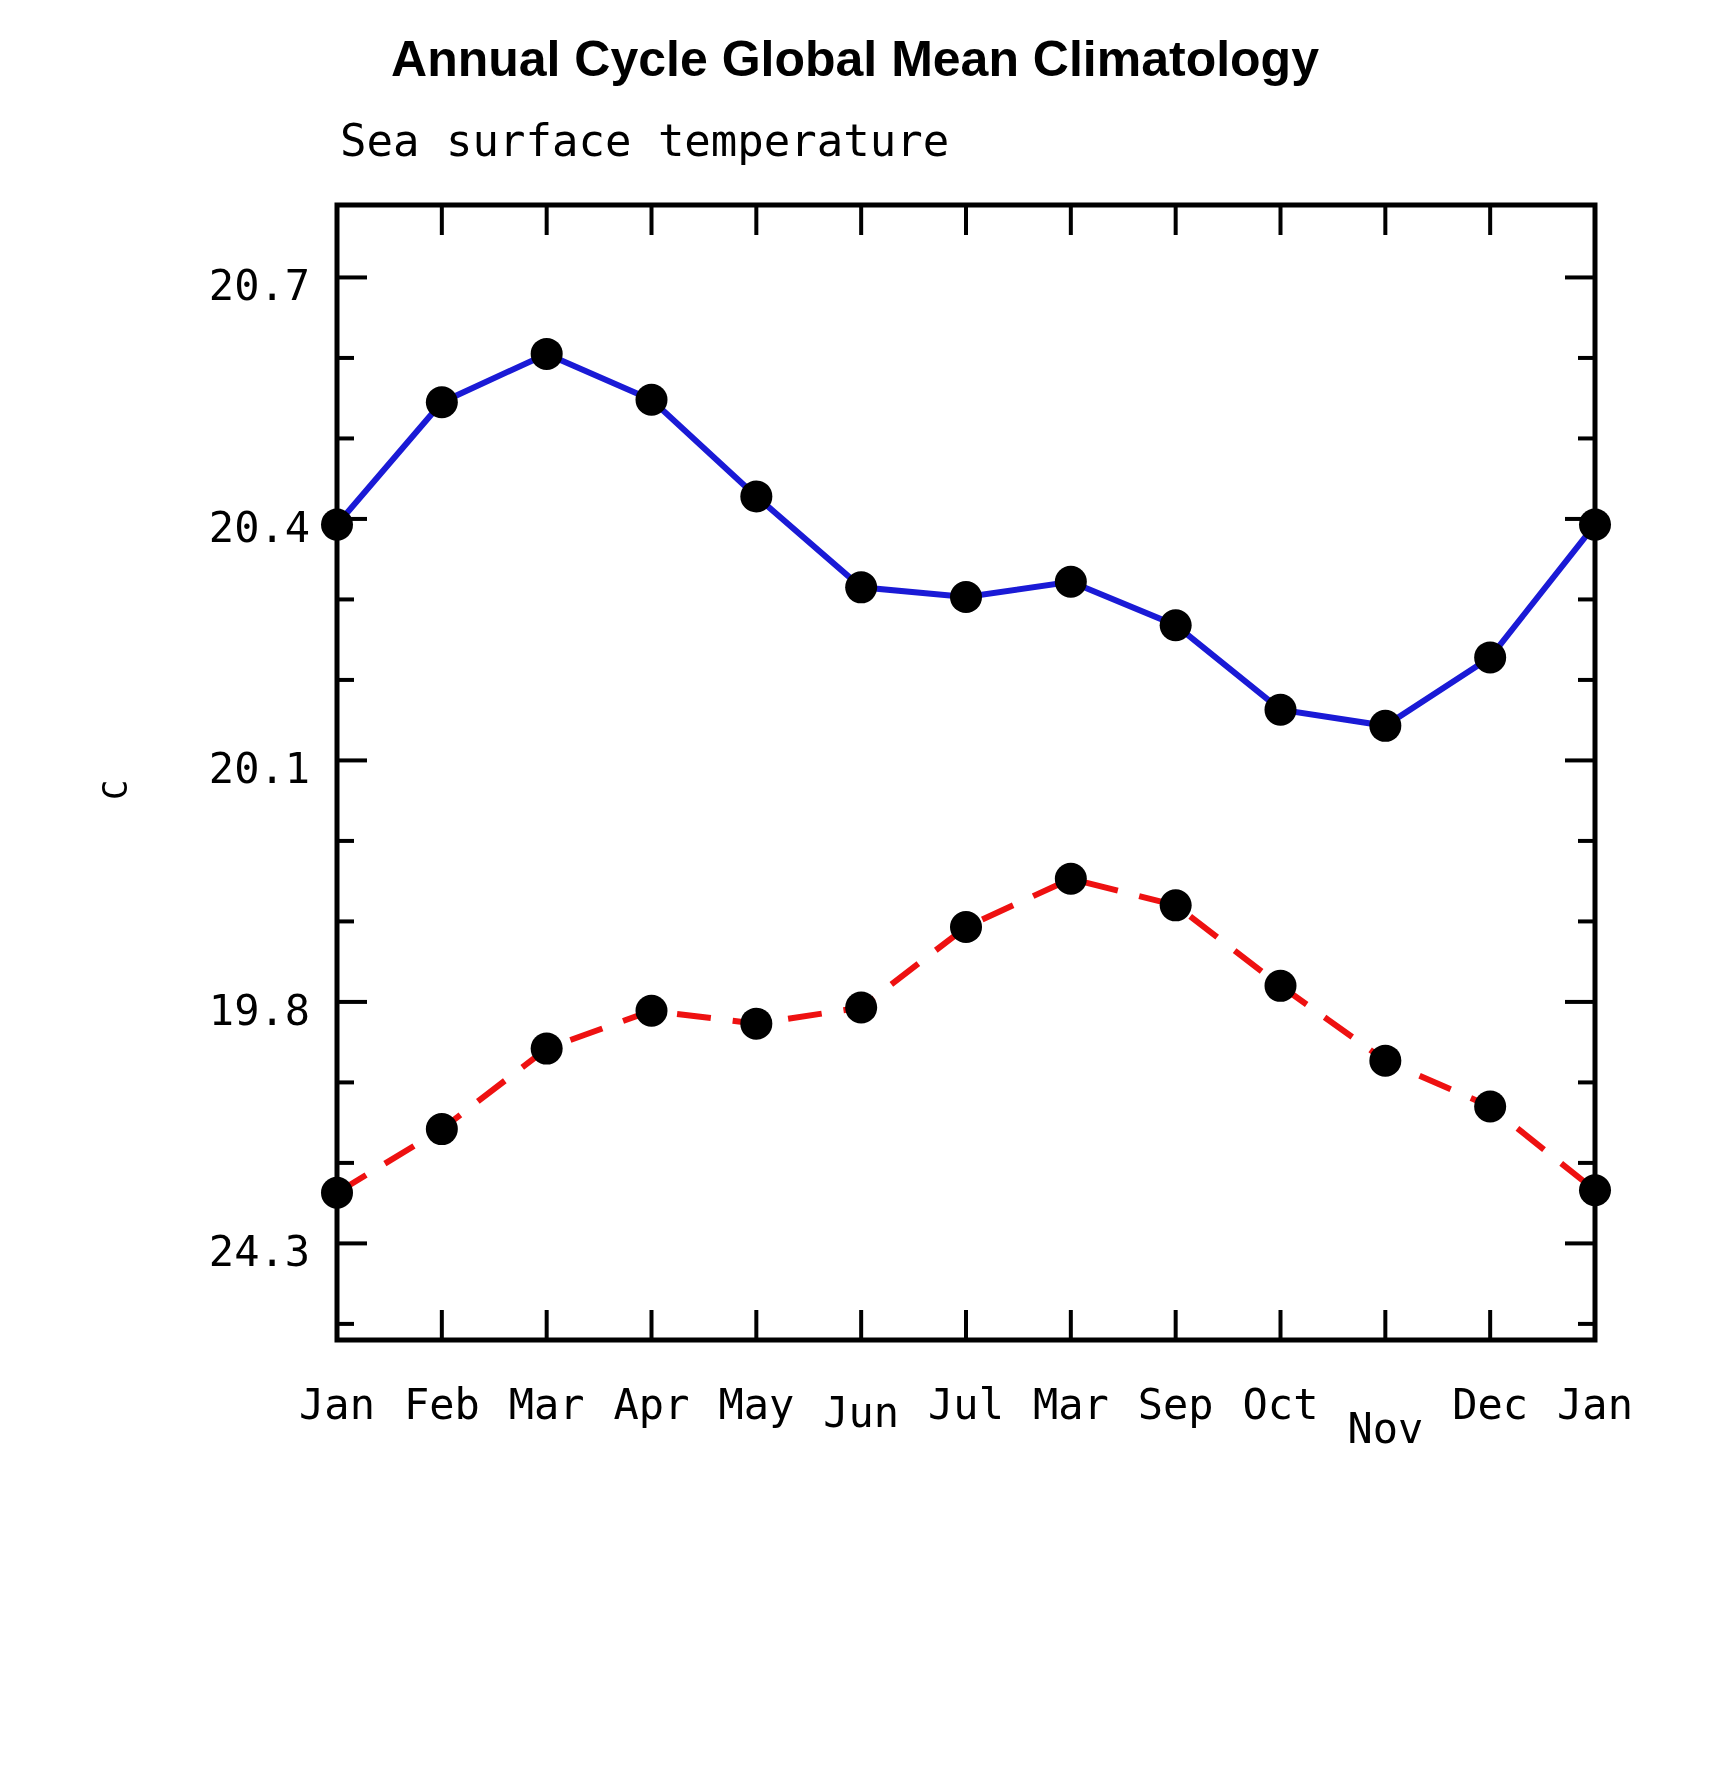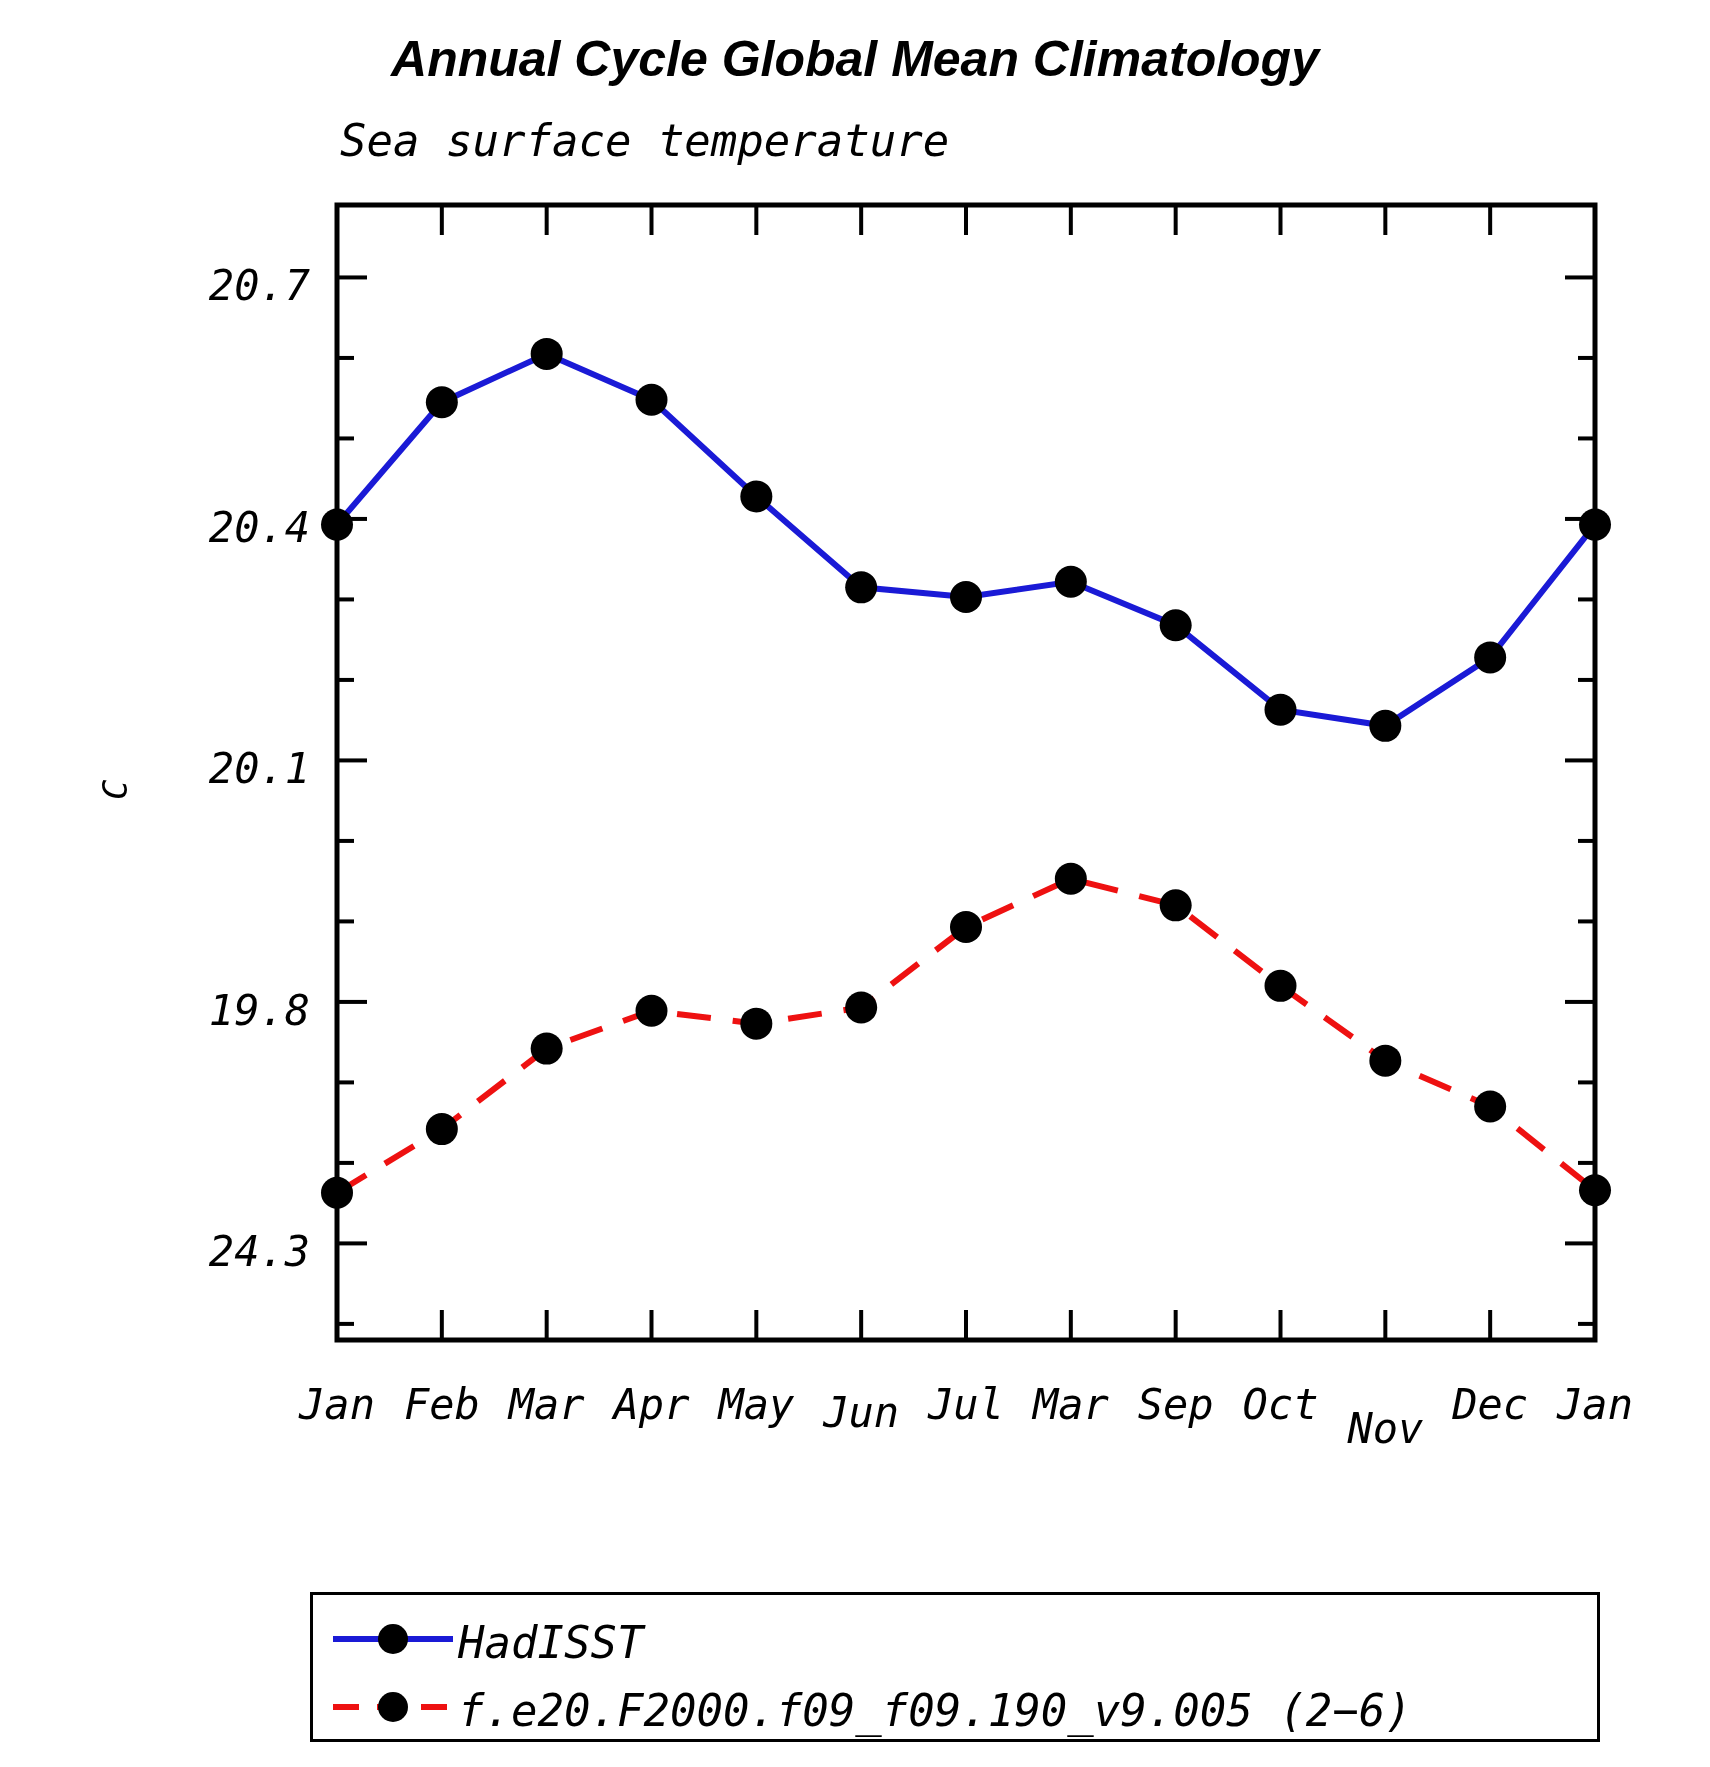--- a/index.html
+++ b/index.html
@@ -12,21 +12,20 @@
     height: 1767px;
     font-family: "DejaVu Sans", sans-serif;
     position: relative;
     overflow: hidden;
   }
   #page {
     position: absolute;
     left: 0; top: 0;
     width: 1364px;
     height: 1767px;
-    font-style: italic;
   }
   .title {
     position: absolute;
     left: 0;
     top: 30px;
     width: 1710px;
     text-align: center;
     font-family: "Liberation Sans", sans-serif;
     font-weight: bold;
     font-size: 50px;
@@ -200,24 +199,14 @@
       <div class="xtick-label" style="left: 781.167px; width: 160px; top: 1380px; margin-top: 8px;">Jun</div>
       <div class="xtick-label" style="left: 886px; width: 160px; top: 1380px;">Jul</div>
       <div class="xtick-label" style="left: 990.833px; width: 160px; top: 1380px;">Mar</div>
       <div class="xtick-label" style="left: 1095.67px; width: 160px; top: 1380px;">Sep</div>
       <div class="xtick-label" style="left: 1200.5px; width: 160px; top: 1380px;">Oct</div>
       <div class="xtick-label" style="left: 1305.33px; width: 160px; top: 1380px; margin-top: 24px;">Nov</div>
       <div class="xtick-label" style="left: 1410.17px; width: 160px; top: 1380px;">Dec</div>
       <div class="xtick-label" style="left: 1515px; width: 160px; top: 1380px;">Jan</div>
     </div>
 
-  <div class="legend-box">
-    <svg id="legend-svg" width="1290" height="150">
-        <line x1="20" y1="44" x2="140" y2="44" stroke="#1a1ad6" stroke-width="6" stroke-dasharray="none"></line>
-        <circle cx="80" cy="44" r="15" fill="#000000"></circle>
-        <line x1="20" y1="112" x2="140" y2="112" stroke="#ee1111" stroke-width="6" stroke-dasharray="26 18"></line>
-        <circle cx="80" cy="112" r="15" fill="#000000"></circle>
-      </svg>
-    <div class="legend-text" style="left:145px; top:22px;">HadISST</div>
-    <div class="legend-text" style="left:145px; top:90px;">f.e20.F2000.f09_f09.190_v9.005 (2−6)</div>
-  </div>
 
 </div>
 
 </body></html>

